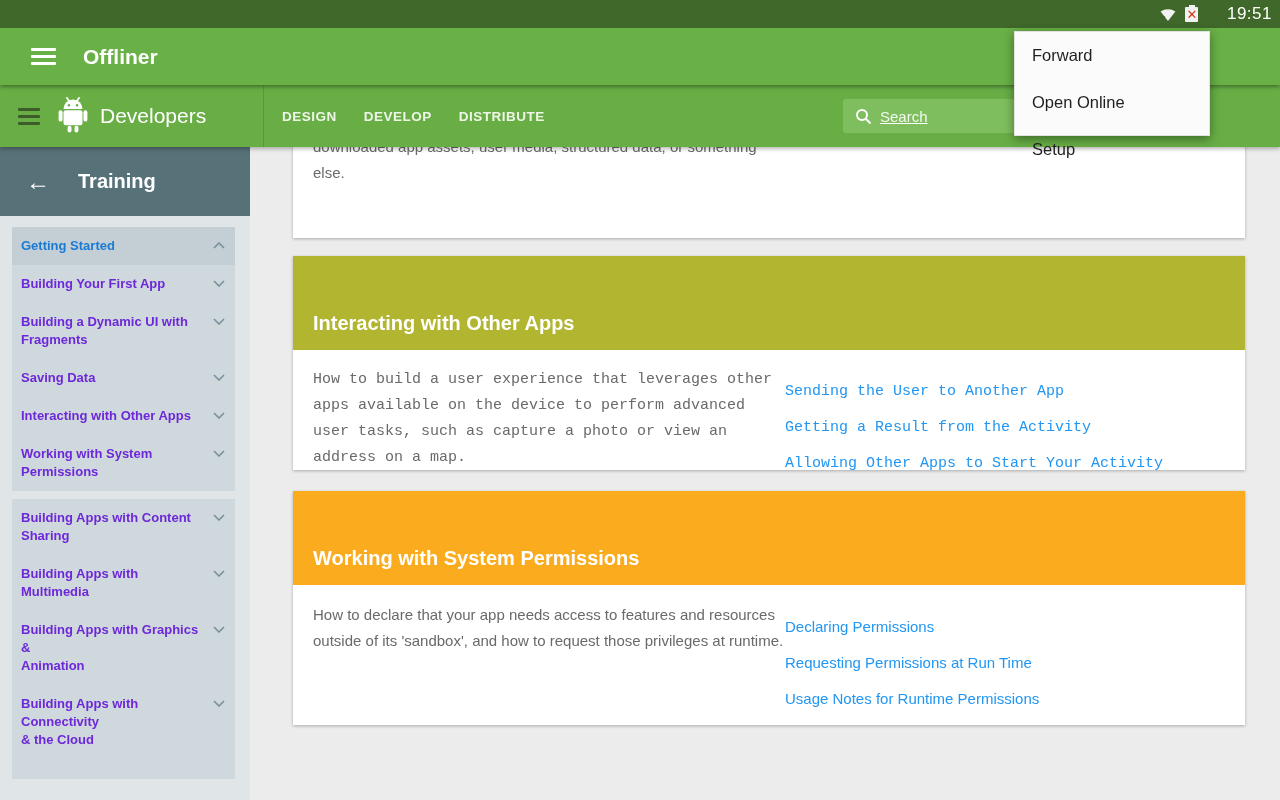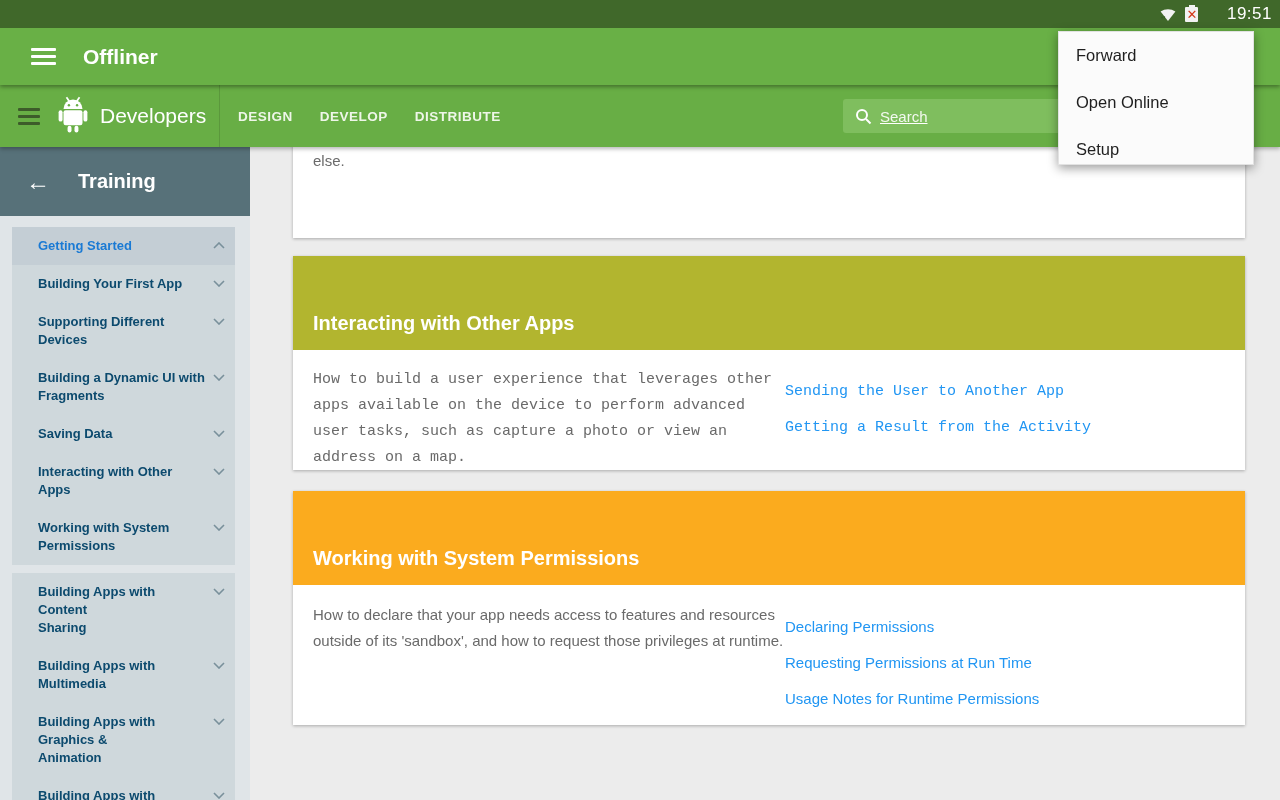--- a/index.html
+++ b/index.html
@@ -22,21 +22,21 @@
     display:flex; align-items:center; z-index:20; box-shadow:0 2px 4px rgba(0,0,0,0.35); }
   .burger { display:flex; flex-direction:column; gap:4px; }
   .burger i { display:block; width:25px; height:3px; background:#fff; border-radius:1px; }
   .app-bar .burger { margin-left:31px; }
   .app-title { margin-left:27px; color:#fff; font-size:21px; font-weight:bold; }
 
   
   .webview { position:absolute; top:85px; left:0; right:0; bottom:0; }
   .web-header { position:relative; height:62px; background:#68ae45; display:flex; align-items:center;
     z-index:10; box-shadow:0 2px 4px rgba(0,0,0,0.28); }
-  .wh-left { width:220px; height:100%; display:flex; align-items:center; border-right:1px solid rgba(0,0,0,0.12); }
+  .wh-left { width:264px; height:100%; display:flex; align-items:center; border-right:1px solid rgba(0,0,0,0.12); }
   .wh-left .burger { margin-left:18px; }
   .wh-left .burger i { width:22px; height:3px; background:#3d5c2a; }
   .robot { margin-left:16px; }
   .brand { margin-left:10px; color:#fff; font-size:21px; }
   .wh-nav { display:flex; align-items:center; margin-left:18px; gap:27px; }
   .wh-nav .nav-item { color:#eef6e8; font-size:13.5px; font-weight:bold; letter-spacing:0.5px; cursor:pointer; }
   .search-box { position:absolute; left:843px; top:14px; width:288px; height:34px; background:#7fbe5e;
     border-radius:3px; display:flex; align-items:center; }
   .search-box input { background:transparent; border:none; outline:none; color:#fff; font-size:15px;
     font-family:inherit; width:220px; margin-left:8px;text-decoration:underline; }
@@ -45,50 +45,50 @@
 
   .web-body { display:flex; height:calc(100% - 62px); }
 
   
   .sidebar { width:250px; background:#e0e5e8; overflow:hidden; flex-shrink:0; }
   .training-header { height:69px; background:#577179; display:flex; align-items:center; }
   .back-arrow { margin-left:26px; color:#fff; font-size:24px; line-height:24px; cursor:pointer; }
   .training-title { margin-left:28px; color:#fff; font-size:20px; font-weight:bold; }
   .nav-panel { margin:11px 15px 0 12px; background:#cfd8dc; }
   .nav-panel + .nav-panel { margin-top:8px; }
-  .snav-item { display:flex; align-items:flex-start; padding:10px 10px 10px 26px; cursor:pointer; }
-  .snav-label { flex:1; font-size:13px; font-weight:bold; color:#0c4a6e; line-height:18px; white-space:pre-line; }
+  .snav-item { display:flex; align-items:flex-start; padding:10px 10px 10px 9px; cursor:pointer; }
+  .snav-label { flex:1; font-size:13px; font-weight:bold; color:#6d28d9; line-height:18px; white-space:pre-line; }
   .snav-item.selected { background:#c4ced5; }
   .snav-item.selected .snav-label { color:#1a7ad4; }
   .snav-chevron { margin-top:5px; margin-left:6px; flex-shrink:0; display:flex; }
 
   
   .main { flex:1; background:#ececec; padding:0 45px 0 43px; position:relative; }
   .card { background:#fff; box-shadow:0 1px 3px rgba(0,0,0,0.28); }
   .card-header { display:flex; align-items:flex-end; padding:0 0 15px 20px; height:94px; }
   .card-title { color:#fff; font-size:20px; font-weight:bold; }
   .card-body { display:flex; justify-content:space-between; padding:0 20px; }
   .card-desc { width:472px; color:#6a6a6a; font-size:15px; }
   .card-desc p { line-height:26px; }
   .card-links { width:440px; }
   .card-links a { display:block; color:#2196f3; font-size:15px; line-height:20px; margin-bottom:16px;
     text-decoration:none; cursor:pointer; }
   .card-0 { margin-top:-61px; margin-bottom:18px; }
   .card-0 .card-body { height:152px; overflow:hidden; }
-  .card-0 .card-desc { padding-top:36px; }
+  .card-0 .card-desc { padding-top:48px; }
   .card-0 .card-desc p { white-space:nowrap; }
   .card-0 .card-links { }
   .card-1 { margin-bottom:21px; }
   .card-1 .card-body { height:120px;font-family:Liberation Mono, monospace; }
   .card-2 .card-body { height:140px; }
   .card-1 .card-desc, .card-2 .card-desc { padding-top:17px; }
   .card-1 .card-links, .card-2 .card-links { padding-top:32px; }
 
   
-  .dropdown { position:absolute; left:1058px; top:31px; width:196px; height:134px; background:#fbfbfb;
+  .dropdown { position:absolute; left:1014px; top:31px; width:196px; height:105px; background:#fbfbfb;
     z-index:40; box-shadow:0 3px 10px rgba(0,0,0,0.4); border:1px solid #e2e2e2; }
   .menu-item { height:47px; display:flex; align-items:center; padding-left:17px; font-size:16.5px;
     color:#1f1f1f; cursor:pointer; }
 </style>
 </head>
 <body>
 
 <div class="screen">
 
   <div class="status-bar">
@@ -175,28 +175,20 @@
               </div>
               <div class="snav-item">
                 <span class="snav-label">Building Your First App</span>
                 <span class="snav-chevron">
                   <svg width="12" height="7" viewBox="0 0 12 7">
                     <polyline points="1,1 6,6 11,1" fill="none" stroke="#79909b" stroke-width="1.6"></polyline>
                   </svg>
                 </span>
               </div>
               <div class="snav-item">
-                <span class="snav-label">Supporting Different Devices</span>
-                <span class="snav-chevron">
-                  <svg width="12" height="7" viewBox="0 0 12 7">
-                    <polyline points="1,1 6,6 11,1" fill="none" stroke="#79909b" stroke-width="1.6"></polyline>
-                  </svg>
-                </span>
-              </div>
-              <div class="snav-item">
                 <span class="snav-label">Building a Dynamic UI with
 Fragments</span>
                 <span class="snav-chevron">
                   <svg width="12" height="7" viewBox="0 0 12 7">
                     <polyline points="1,1 6,6 11,1" fill="none" stroke="#79909b" stroke-width="1.6"></polyline>
                   </svg>
                 </span>
               </div>
               <div class="snav-item">
                 <span class="snav-label">Saving Data</span>
@@ -281,20 +273,21 @@
             <div class="card-header" style="background: rgb(178, 181, 47);">
               <div class="card-title">Interacting with Other Apps</div>
             </div>
             <div class="card-body">
               <div class="card-desc">
                 <p>How to build a user experience that leverages other apps available on the device to perform advanced user tasks, such as capture a photo or view an address on a map.</p>
               </div>
               <div class="card-links">
                 <a href="#">Sending the User to Another App</a>
                 <a href="#">Getting a Result from the Activity</a>
+                <a href="#">Allowing Other Apps to Start Your Activity</a>
               </div>
             </div>
           </div>
           <div class="card card-2">
             <div class="card-header" style="background: rgb(251, 171, 30);">
               <div class="card-title">Working with System Permissions</div>
             </div>
             <div class="card-body">
               <div class="card-desc">
                 <p>How to declare that your app needs access to features and resources outside of its 'sandbox', and how to request those privileges at runtime.</p>

